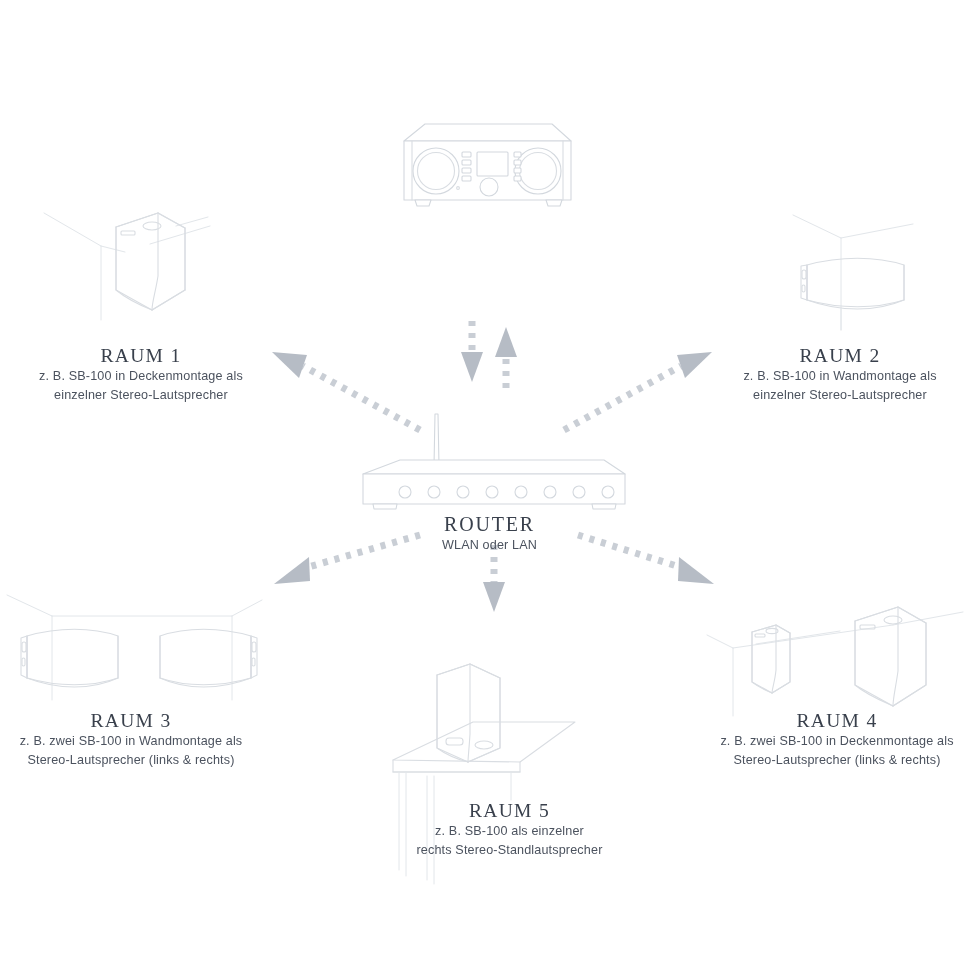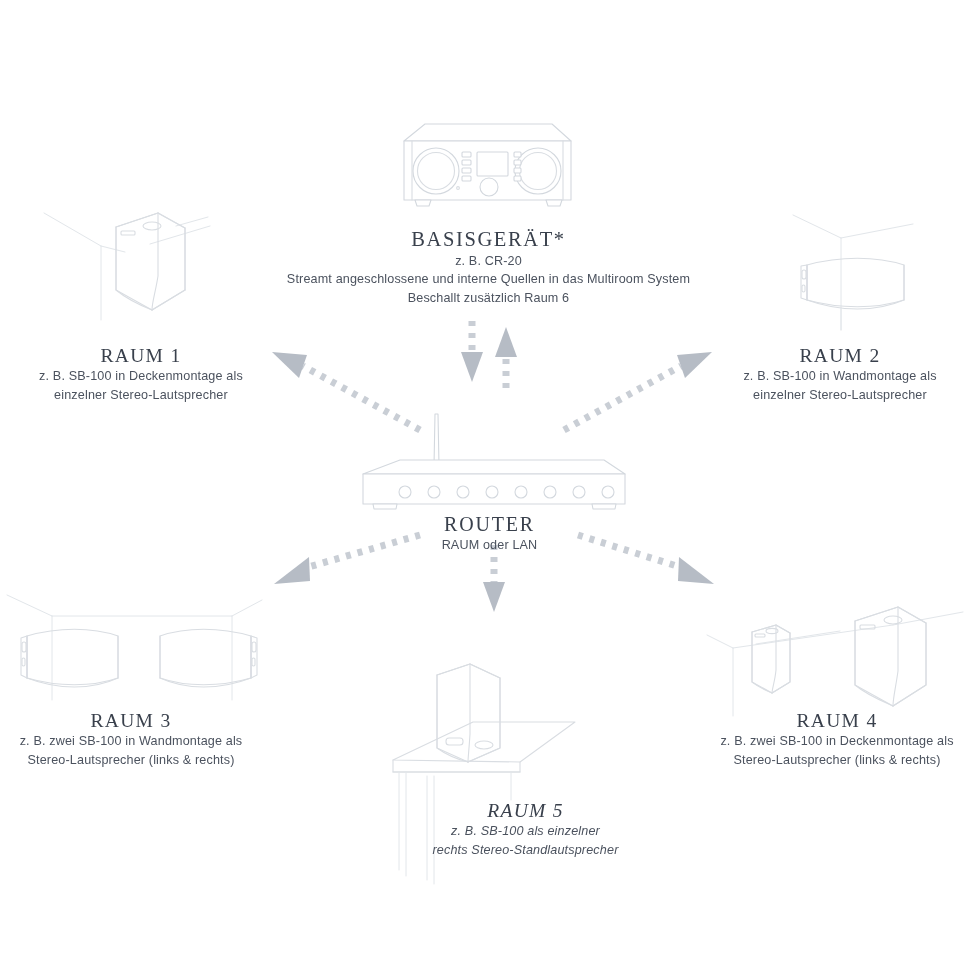--- a/index.html
+++ b/index.html
@@ -32,21 +32,21 @@
   .sub.wide{white-space:nowrap;}
   
   #base-label{left:236px;top:228px;width:505px;}
   #base-label .title{font-size:20.5px;letter-spacing:1.6px;}
   #room1-label{left:-4px;top:345px;width:290px;}
   #room2-label{left:695px;top:345px;width:290px;}
   #router-label{left:337px;top:513px;width:305px;}
   #router-label .title{font-size:20px;letter-spacing:1.8px;text-align:center;}
   #room3-label{left:-14px;top:710px;width:290px;}
   #room4-label{left:692px;top:710px;width:290px;}
-  #room5-label{left:378px;top:800px;width:295px;font-style:italic;}
+  #room5-label{left:362px;top:800px;width:295px;}
 </style>
 </head>
 <body>
 
 <div id="stage">
 
   <svg id="artwork" viewBox="0 0 977 977" xmlns="http://www.w3.org/2000/svg">
     <defs>
       <style>
         .ln{fill:none;stroke:#d9dde2;stroke-width:1.1;stroke-linejoin:round;stroke-linecap:round;}
@@ -242,30 +242,24 @@
       <path class="dash" d="M578,535 L683,568"></path>
       <path class="head" d="M679,557 L678,581 L714,584 Z"></path>
     </g>
 
     <g>
       <path class="dash" d="M494,545 L494,585"></path>
       <path class="head" d="M483,582 L505,582 L494,612 Z"></path>
     </g>
   </svg>
 
-  <div class="node" id="base-label">
-    <div class="title">BASISGERÄT*</div>
-    <div class="sub">z. B. CR-20</div>
-    <div class="sub wide">Streamt angeschlossene und interne Quellen in das Multiroom System</div>
-    <div class="sub">Beschallt zusätzlich Raum 6</div>
-  </div>
 
   <div class="node" id="router-label">
     <div class="title">ROUTER</div>
-    <div class="sub">RAUM oder LAN</div>
+    <div class="sub">WLAN oder LAN</div>
   </div>
 
   <div class="node" id="room1-label">
     <div class="title">RAUM 1</div>
     <div class="sub">z. B. SB-100 in Deckenmontage als</div>
     <div class="sub">einzelner Stereo-Lautsprecher</div>
   </div>
 
   <div class="node" id="room2-label">
     <div class="title">RAUM 2</div>

